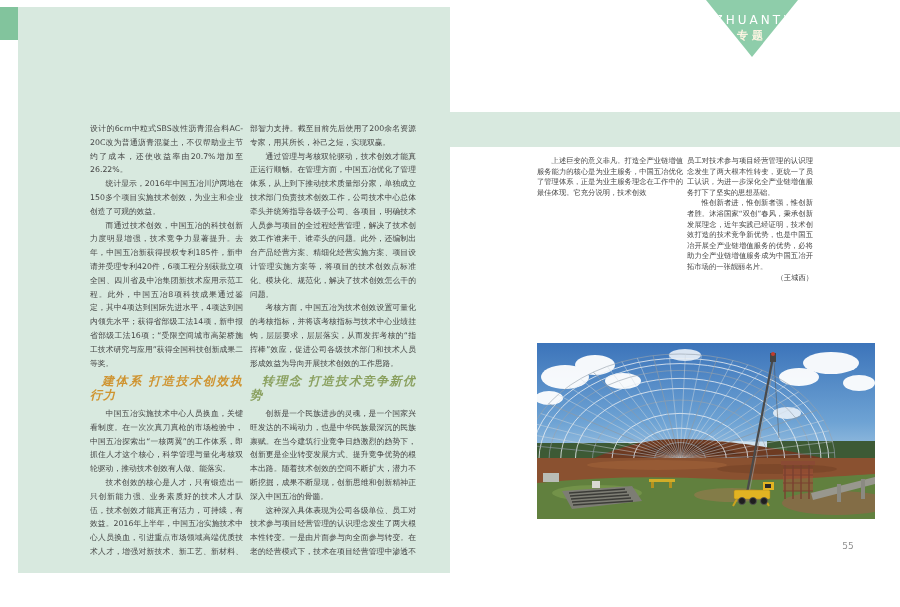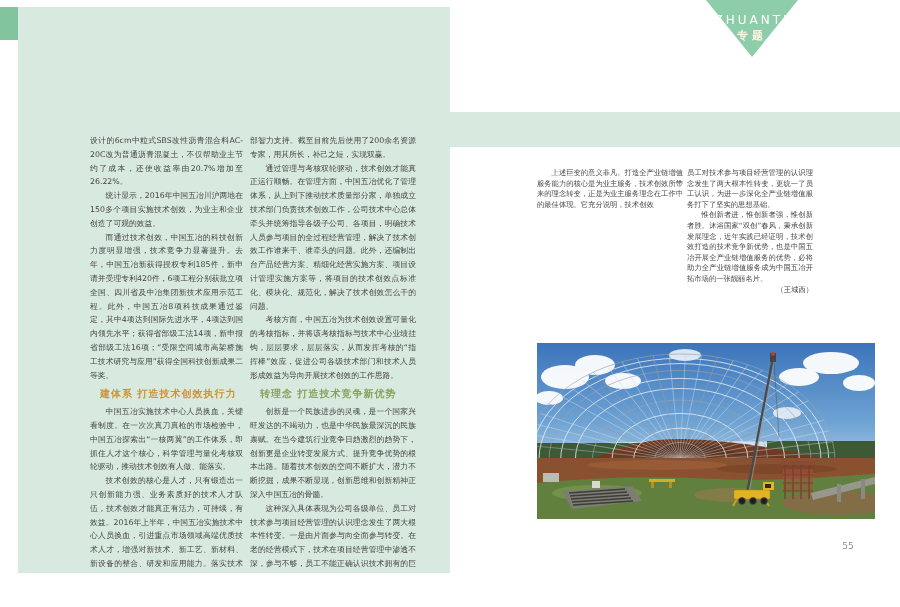--- a/index.html
+++ b/index.html
@@ -27,30 +27,31 @@
     text-align:center;
   }
   .triangle .en {
     display:block; margin-top:13px; color:#ffffff; font-size:12px;
     letter-spacing:3px;
   }
   .triangle .cn {
     display:block; margin-top:1px; color:#fcf4e2; font-size:11px;
     font-weight:bold; letter-spacing:4px;
   }
-  .col { position:absolute; text-align:justify; overflow:hidden;margin-top:12px; }
+  .col { position:absolute; text-align:justify; overflow:hidden; }
   .col p { margin:0; text-indent:2em; }
   .col p.cont { text-indent:0; }
   .col-a { left:90px;  top:122px; width:153px; height:434px; font-size:7.8px; line-height:13.8px; }
   .col-b { left:250px; top:122px; width:166px; height:434px; font-size:7.8px; line-height:13.8px; }
   .col-c { left:537px; top:156px; width:146px; height:162px; font-size:7.3px; line-height:10.6px; }
   .col-d { left:687px; top:156px; width:126px; height:162px; font-size:7.3px; line-height:10.6px; }
   h3.head {
-    margin:5px 0 4px 0; font-size:10px; font-weight:bold; letter-spacing:1px;
+    margin:5px 0 4px 0; font-size:12px; font-weight:bold; letter-spacing:1px;
     text-indent:1em;
+    font-style:italic;
   }
   h3.head.orange { color:#cf9431; }
   h3.head.olive  { color:#8aa05f; }
   .byline { text-align:right; margin-top:4px; text-indent:0; }
   .photo {
     position:absolute; left:537px; top:343px; width:338px; height:176px;
     background:#7fb2dd; overflow:hidden;
   }
   .photo svg { display:block; }
   .page-number {
@@ -84,21 +85,21 @@
   <div class="col col-b">
     <p class="cont">部智力支持。截至目前先后使用了200余名资源专家，用其所长，补己之短，实现双赢。</p>
     <p>通过管理与考核双轮驱动，技术创效才能真正运行顺畅。在管理方面，中国五冶优化了管理体系，从上到下推动技术质量部分家，单独成立技术部门负责技术创效工作，公司技术中心总体牵头并统筹指导各级子公司、各项目，明确技术人员参与项目的全过程经营管理，解决了技术创效工作谁来干、谁牵头的问题。此外，还编制出台产品经营方案、精细化经营实施方案、项目设计管理实施方案等，将项目的技术创效点标准化、模块化、规范化，解决了技术创效怎么干的问题。</p>
     <p>考核方面，中国五冶为技术创效设置可量化的考核指标，并将该考核指标与技术中心业绩挂钩，层层要求，层层落实，从而发挥考核的“指挥棒”效应，促进公司各级技术部门和技术人员形成效益为导向开展技术创效的工作思路。</p>
     <h3 class="head olive">转理念 打造技术竞争新优势</h3>
     <p>创新是一个民族进步的灵魂，是一个国家兴旺发达的不竭动力，也是中华民族最深沉的民族禀赋。在当今建筑行业竞争日趋激烈的趋势下，创新更是企业转变发展方式、提升竞争优势的根本出路。随着技术创效的空间不断扩大，潜力不断挖掘，成果不断显现，创新思维和创新精神正深入中国五冶的骨髓。</p>
     <p>这种深入具体表现为公司各级单位、员工对技术参与项目经营管理的认识理念发生了两大根本性转变。一是由片面参与向全面参与转变。在老的经营模式下，技术在项目经营管理中渗透不深，参与不够，员工不能正确认识技术拥有的巨大价值。随着技术全</p>
   </div>
 
   <div class="col col-c">
-    <p>上述巨变的意义非凡。打造全产业链增值服务能力的核心是为业主服务，技术创效所带来的理念转变，正是为业主服务理念在工作中的最佳体现。它充分说明，技术创效</p>
+    <p>上述巨变的意义非凡。打造全产业链增值服务能力的核心是为业主服务，中国五冶优化了管理体系，正是为业主服务理念在工作中的最佳体现。它充分说明，技术创效</p>
   </div>
 
   <div class="col col-d">
     <p class="cont">员工对技术参与项目经营管理的认识理念发生了两大根本性转变，更统一了员工认识，为进一步深化全产业链增值服务打下了坚实的思想基础。</p>
     <p>惟创新者进，惟创新者强，惟创新者胜。沐浴国家“双创”春风，秉承创新发展理念，近年实践已经证明，技术创效打造的技术竞争新优势，也是中国五冶开展全产业链增值服务的优势，必将助力全产业链增值服务成为中国五冶开拓市场的一张靓丽名片。</p>
     <p class="byline">（王城西）</p>
   </div>
 
   <div class="photo">
     <svg width="338" height="176" viewBox="0 0 338 176" xmlns="http://www.w3.org/2000/svg">

